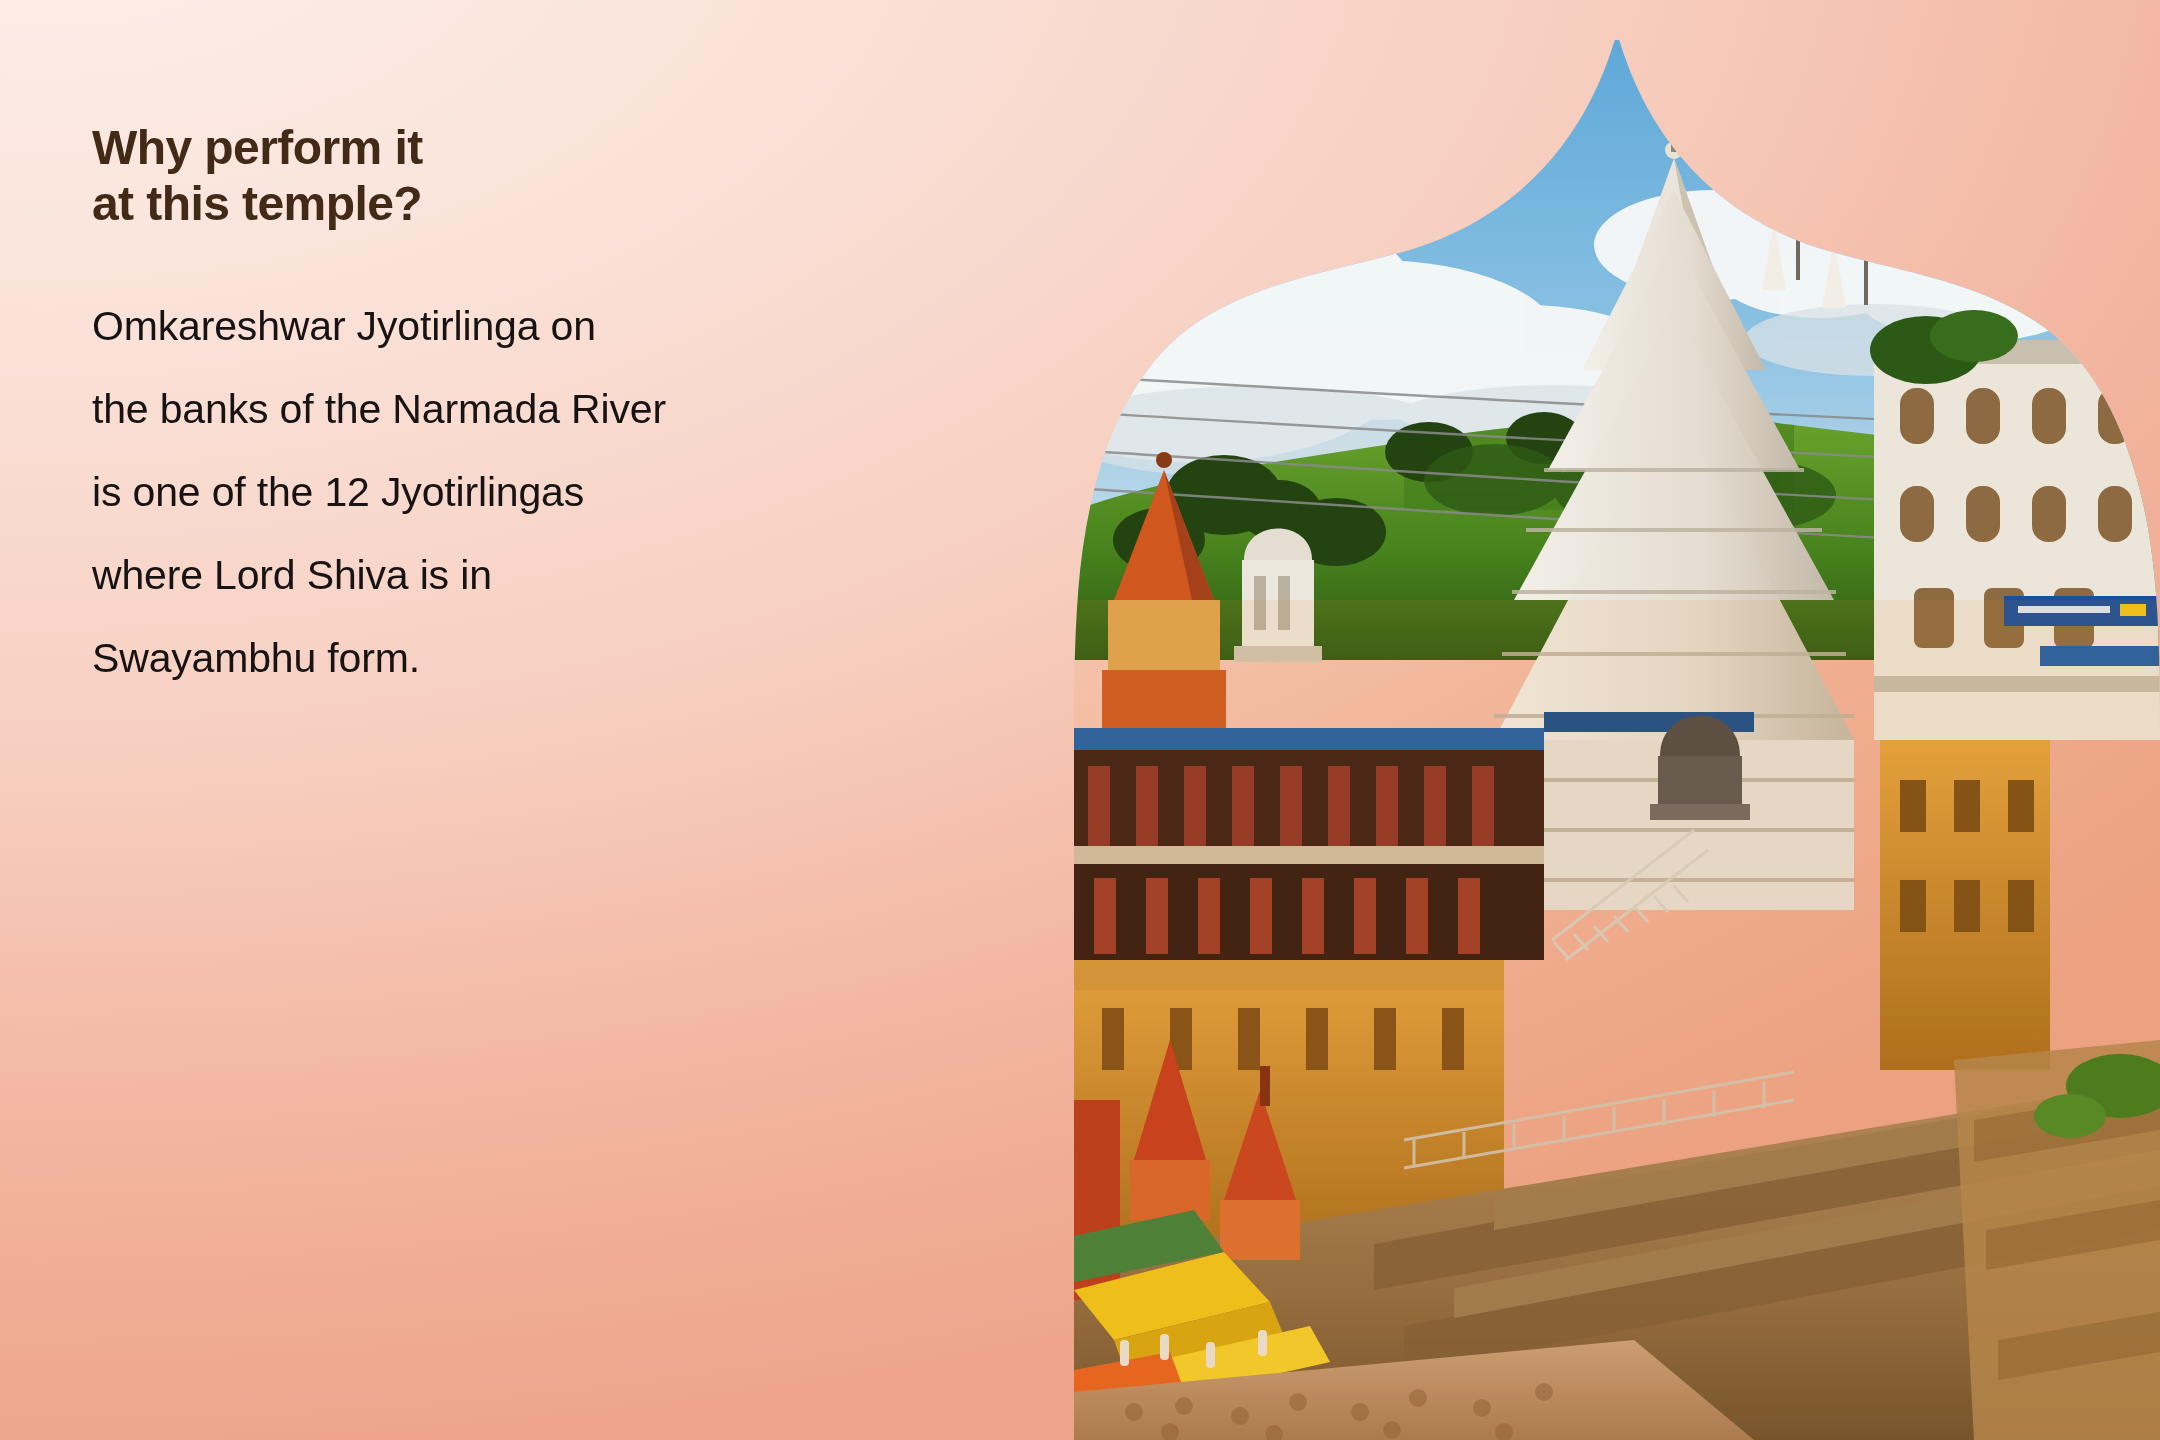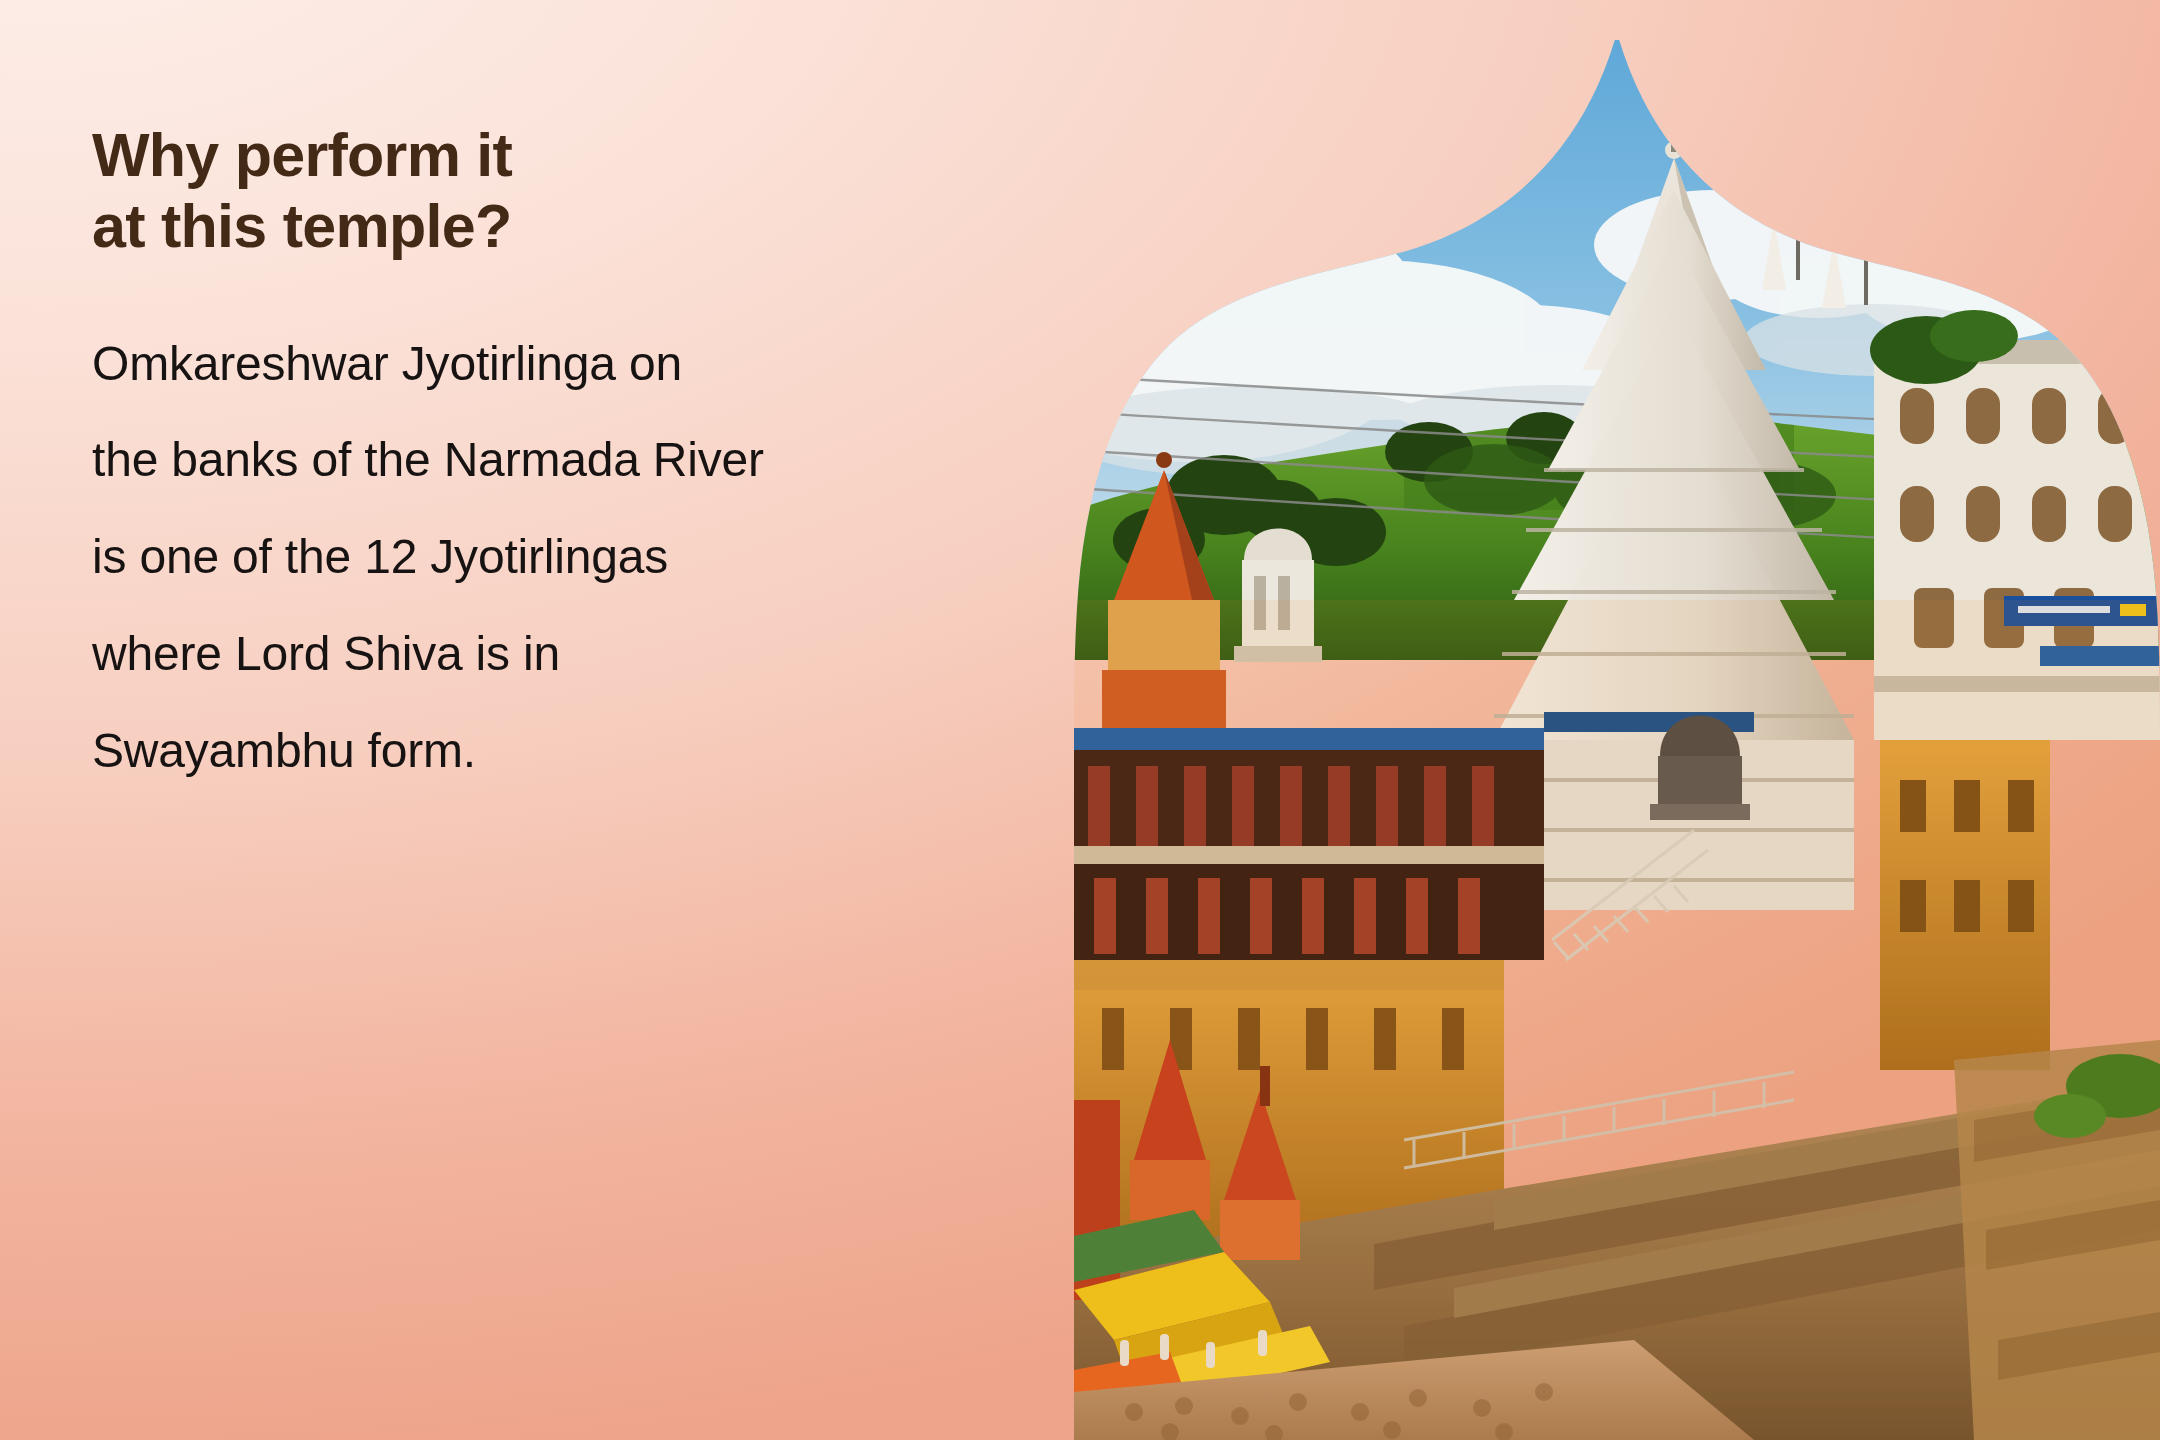--- a/index.html
+++ b/index.html
@@ -13,28 +13,28 @@
     position:relative;width:2160px;height:1440px;overflow:hidden;
     background:
       radial-gradient(130% 110% at 2% -8%, #fdf0ea 0%, #fbe3da 26%, #f7cfc0 55%, #f2b49e 80%, #eea48b 100%);
   }
   
   #text-col{
     position:absolute;left:92px;top:120px;width:930px;
   }
   #headline{
     margin:0;
-    font-size:61px;line-height:1.16;font-weight:700;
+    font-size:48px;line-height:1.16;font-weight:700;
     letter-spacing:-0.012em;
     color:#432a16;
     white-space:pre-line;
   }
   #body-copy{
     margin:54px 0 0 0;
-    font-size:48px;line-height:2.02;font-weight:400;
+    font-size:41px;line-height:2.02;font-weight:400;
     letter-spacing:-0.004em;
     color:#181313;
     white-space:pre-line;
   }
   
   #photo-panel{
     position:absolute;left:1074px;top:40px;width:1086px;height:1400px;
     overflow:hidden;
     -webkit-clip-path:url(#archClip);
     clip-path:url(#archClip);

